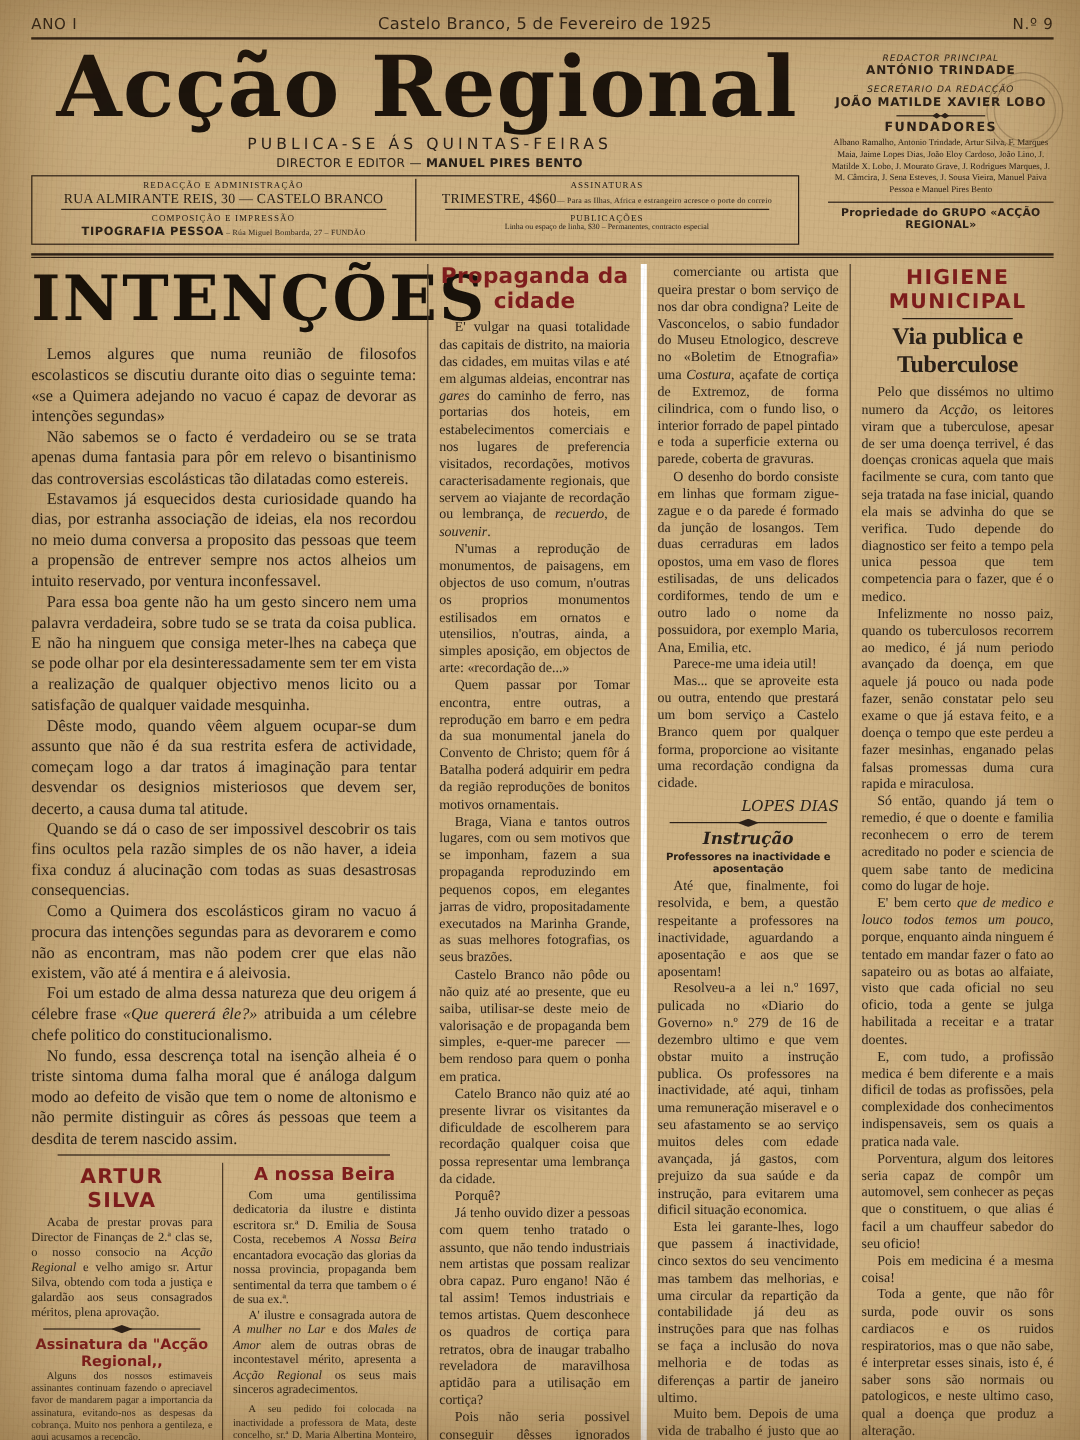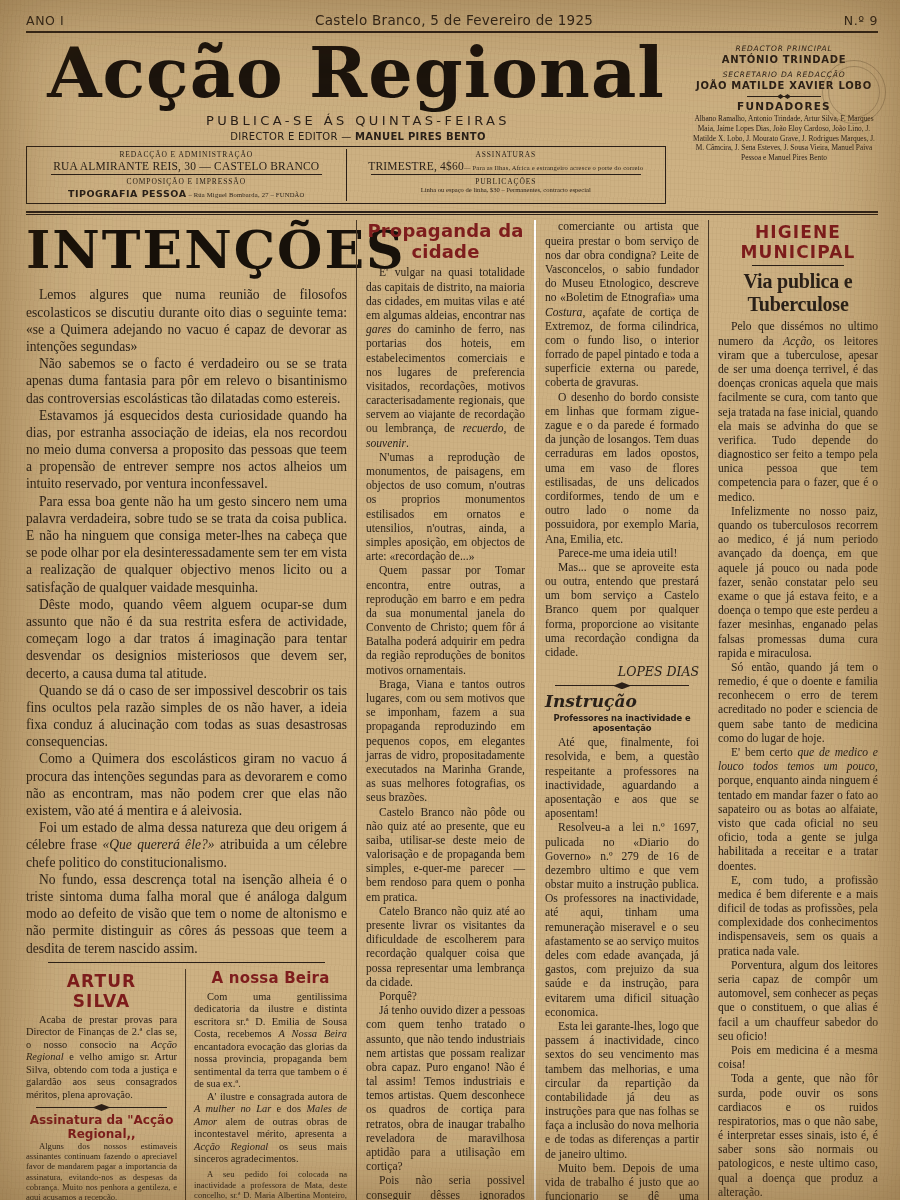--- a/index.html
+++ b/index.html
@@ -74,31 +74,31 @@
   .imp-div{border-top:1px solid #2b2018;margin:2px 18px;}
 
   
   .hr-main{border-top:2.4px solid #2b2018;margin:7px 0 0;}
   .hr-main2{border-top:1px solid #2b2018;margin:1.5px 0 5px;}
 
   .cols{display:flex;gap:0;height:980px;}
   .col{position:relative;box-sizing:border-box;}
   .c1{width:330px;padding-right:9px;}
   .c2{width:178px;padding:0 9px;border-left:1px solid #4a3a28;}
-  .c3{width:174px;padding:0 9px;border-left:2px solid #ffffff;}
+  .c3{width:174px;padding:0 9px;border-left:5px solid #ffffff;}
   .c4{width:170px;padding-left:9px;border-left:1px solid #4a3a28;}
 
   .hl-huge{font-family:"DejaVu Serif",serif;font-weight:700;font-size:52px;
     letter-spacing:2px;text-align:center;line-height:1;margin:4px 0 10px;color:#17110a;}
   .hl-sans{font-family:"DejaVu Sans",sans-serif;font-weight:700;
     text-align:center;color:#7f1d1d;}
   .hl-2{font-size:18px;letter-spacing:.2px;margin:0 0 4px;}
   .hl-small{font-size:17px;letter-spacing:1.1px;margin:2px 16px 3px;}
   .hl-serifbold{font-family:"DejaVu Serif",serif;font-weight:700;font-style:italic;
-    font-size:17px;margin:3px 0 2px;}
+    font-size:14px;text-align:center;margin:3px 0 2px;}
   .sub-sans{font-family:"DejaVu Sans",sans-serif;font-size:8.4px;font-weight:700;
     text-align:center;letter-spacing:-.1px;margin-bottom:3px;}
   .hl-tuberc{font-family:Liberation Serif, serif;font-weight:700;font-size:20px;
     text-align:center;letter-spacing:-.2px;margin:3px 0 4px;}
 
   p{margin:0;text-indent:13px;}
   .just{text-align:justify;}
   .c1 p{font-size:13.6px;line-height:1.265;}
   .c2 p,.c3 p,.c4 p{font-size:11.6px;line-height:1.225;}
   .small p{font-size:10.4px;line-height:1.2;}
@@ -169,20 +169,21 @@
       </div>
 
       <div class="masthead-right">
         <div class="mr-lab">REDACTOR PRINCIPAL</div>
         <div class="mr-name">ANTÓNIO TRINDADE</div>
         <div class="mr-lab">SECRETARIO DA REDACÇÃO</div>
         <div class="mr-name">JOÃO MATILDE XAVIER LOBO</div>
         <div class="mr-orn"></div>
         <div class="mr-h">FUNDADORES</div>
         <div class="mr-f">Albano Ramalho, Antonio Trindade, Artur Silva, F. Marques Maia, Jaime Lopes Dias, João Eloy Cardoso, João Lino, J. Matilde X. Lobo, J. Mourato Grave, J. Rodrigues Marques, J. M. Câmcira, J. Sena Esteves, J. Sousa Vieira, Manuel Paiva Pessoa e Manuel Pires Bento</div>
+        <div class="mr-prop">Propriedade do GRUPO «ACÇÃO REGIONAL»</div>
       </div>
     </div>
 
     <div class="hr-main"></div>
     <div class="hr-main2"></div>
 
     <div class="cols">
 
       <div class="col c1">
         <div class="hl-huge">INTENÇÕES</div>

